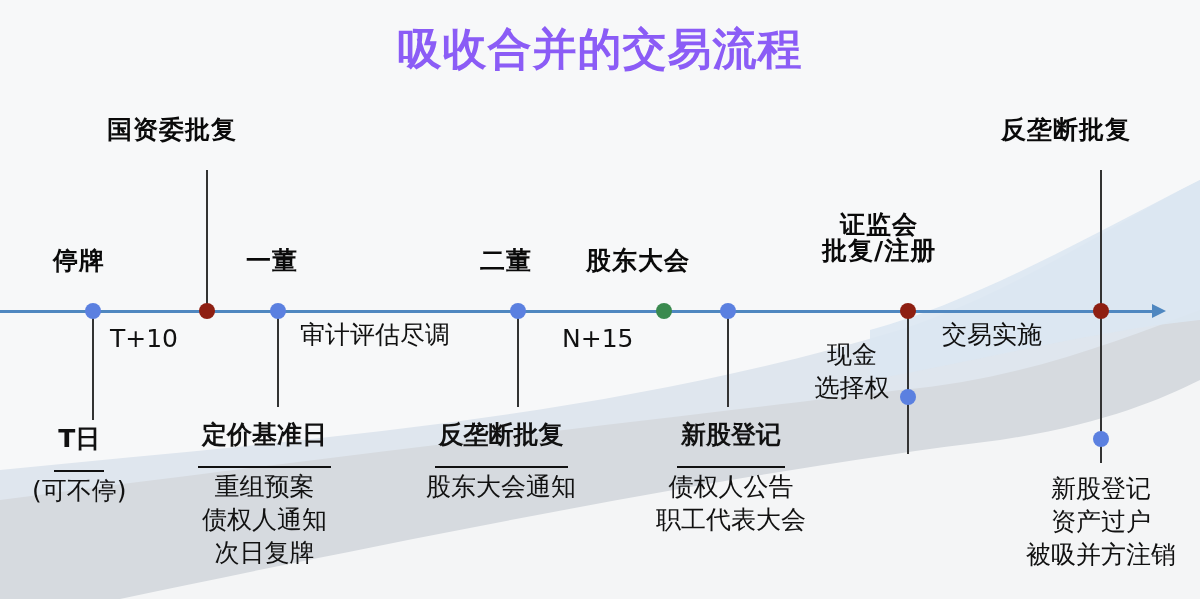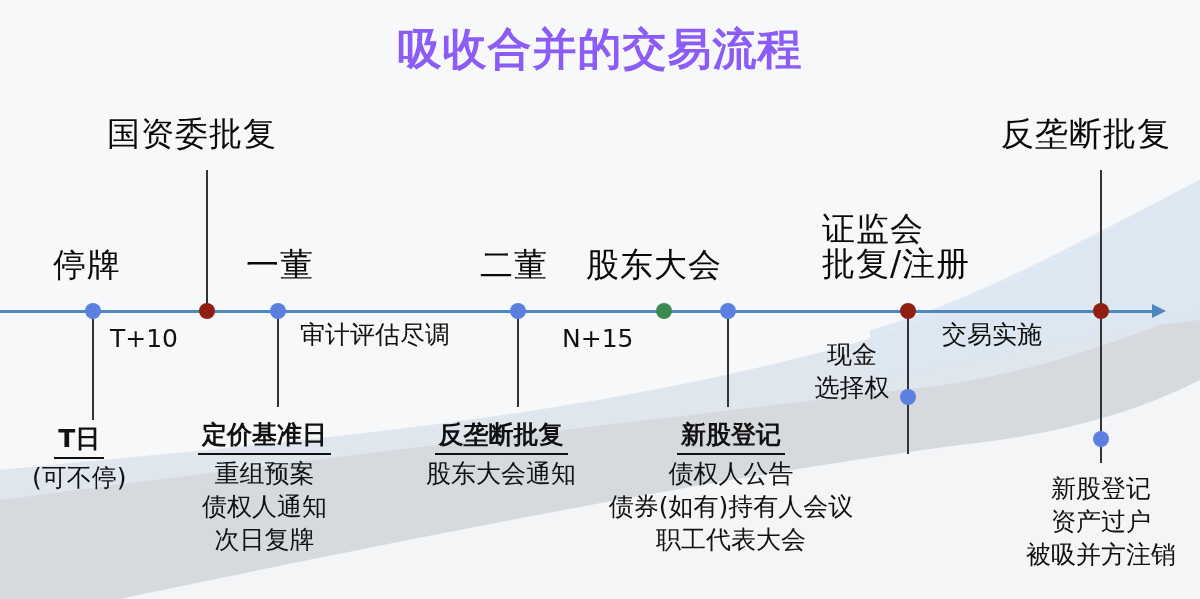--- a/index.html
+++ b/index.html
@@ -10,31 +10,31 @@
       font-family: "DejaVu Sans", "Liberation Sans", sans-serif;
       color: #111;
     }
     .bg { position: absolute; inset: 0; z-index: 0; }
     .title {
       position: absolute; left: 0; width: 1200px; top: 20px;
       text-align: center; font-size: 44px; font-weight: bold;
       color: #8b5cf6; letter-spacing: 1px; z-index: 2;
     }
     .heading {
-      position: absolute; font-size: 33px; font-weight: normal;
+      position: absolute; font-size: 25px; font-weight: bold;
       color: #0a0a0a; white-space: nowrap; line-height: 1.05;
-      text-align: left; z-index: 2; letter-spacing: 1px;
+      text-align: center; z-index: 2; letter-spacing: 1px;
     }
     .label {
       position: absolute; font-size: 25px; color: #111;
       white-space: nowrap; line-height: 1.32; text-align: center; z-index: 2;
     }
     .under {
       font-weight: bold; display: inline-block;
-      border-bottom: 2.5px solid #111; padding: 0 4px 2px; margin-bottom: 2px;
+      border-bottom: 2.5px solid #111; padding: 0 4px 15px; margin-bottom: 2px;
     }
     .vline { position: absolute; width: 2px; background: #333; z-index: 1; }
     .axis { position: absolute; left: 0; top: 310px; width: 1155px; height: 3px; background: #4f87c0; z-index: 1; }
     .arrow {
       position: absolute; left: 1152px; top: 304px; width: 0; height: 0;
       border-top: 7px solid transparent; border-bottom: 7px solid transparent;
       border-left: 14px solid #4f87c0; z-index: 1;
     }
     .dot { position: absolute; width: 16px; height: 16px; border-radius: 50%; z-index: 3; transform: translate(-50%, -50%); }
     .dot.blue { background: #5b80e0; }
@@ -104,21 +104,20 @@
 </div>
 
 <div class="label" style="left:426px; top:418px;">
   <div><span class="under">反垄断批复</span></div>
   <div>股东大会通知</div>
 </div>
 
 <div class="label" style="left:576px; top:418px; width:310px;">
   <div><span class="under">新股登记</span></div>
   <div>债权人公告</div>
-  <div>债券(如有)持有人会议</div>
   <div>职工代表大会</div>
 </div>
 
 <div class="label" style="left:806px; top:338px; width:92px;">
   <div>现金</div>
   <div>选择权</div>
 </div>
 
 <div class="label" style="left:1008px; top:472px; width:186px;">
   <div>新股登记</div>

